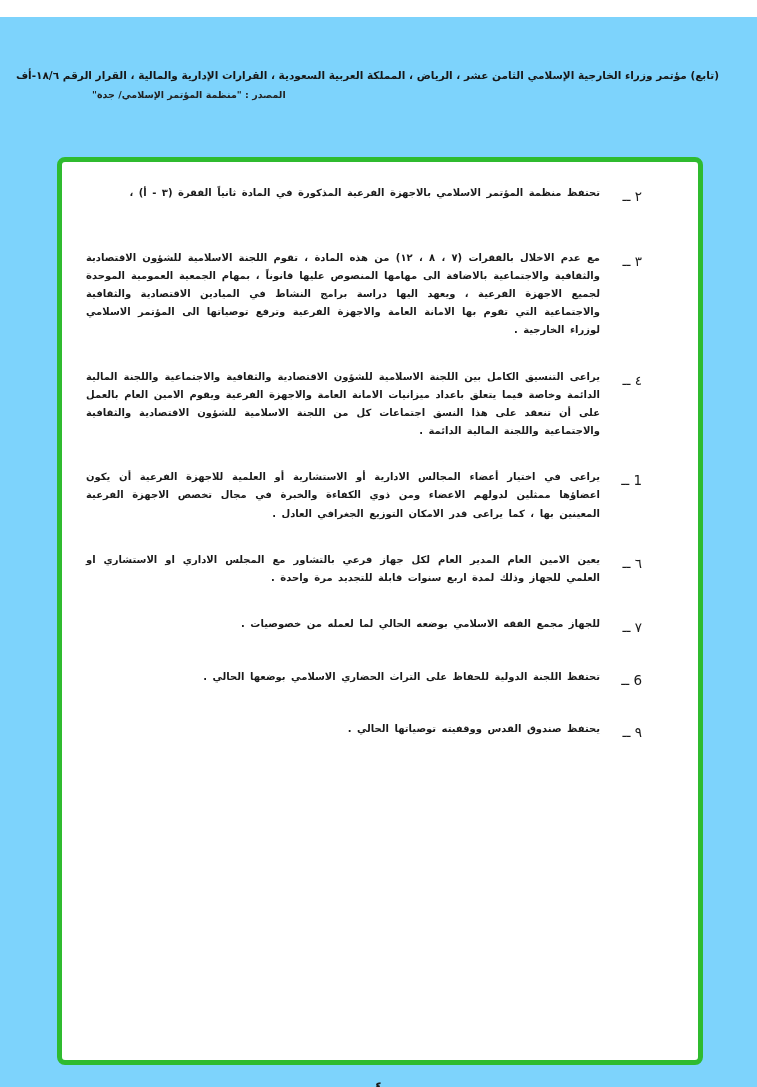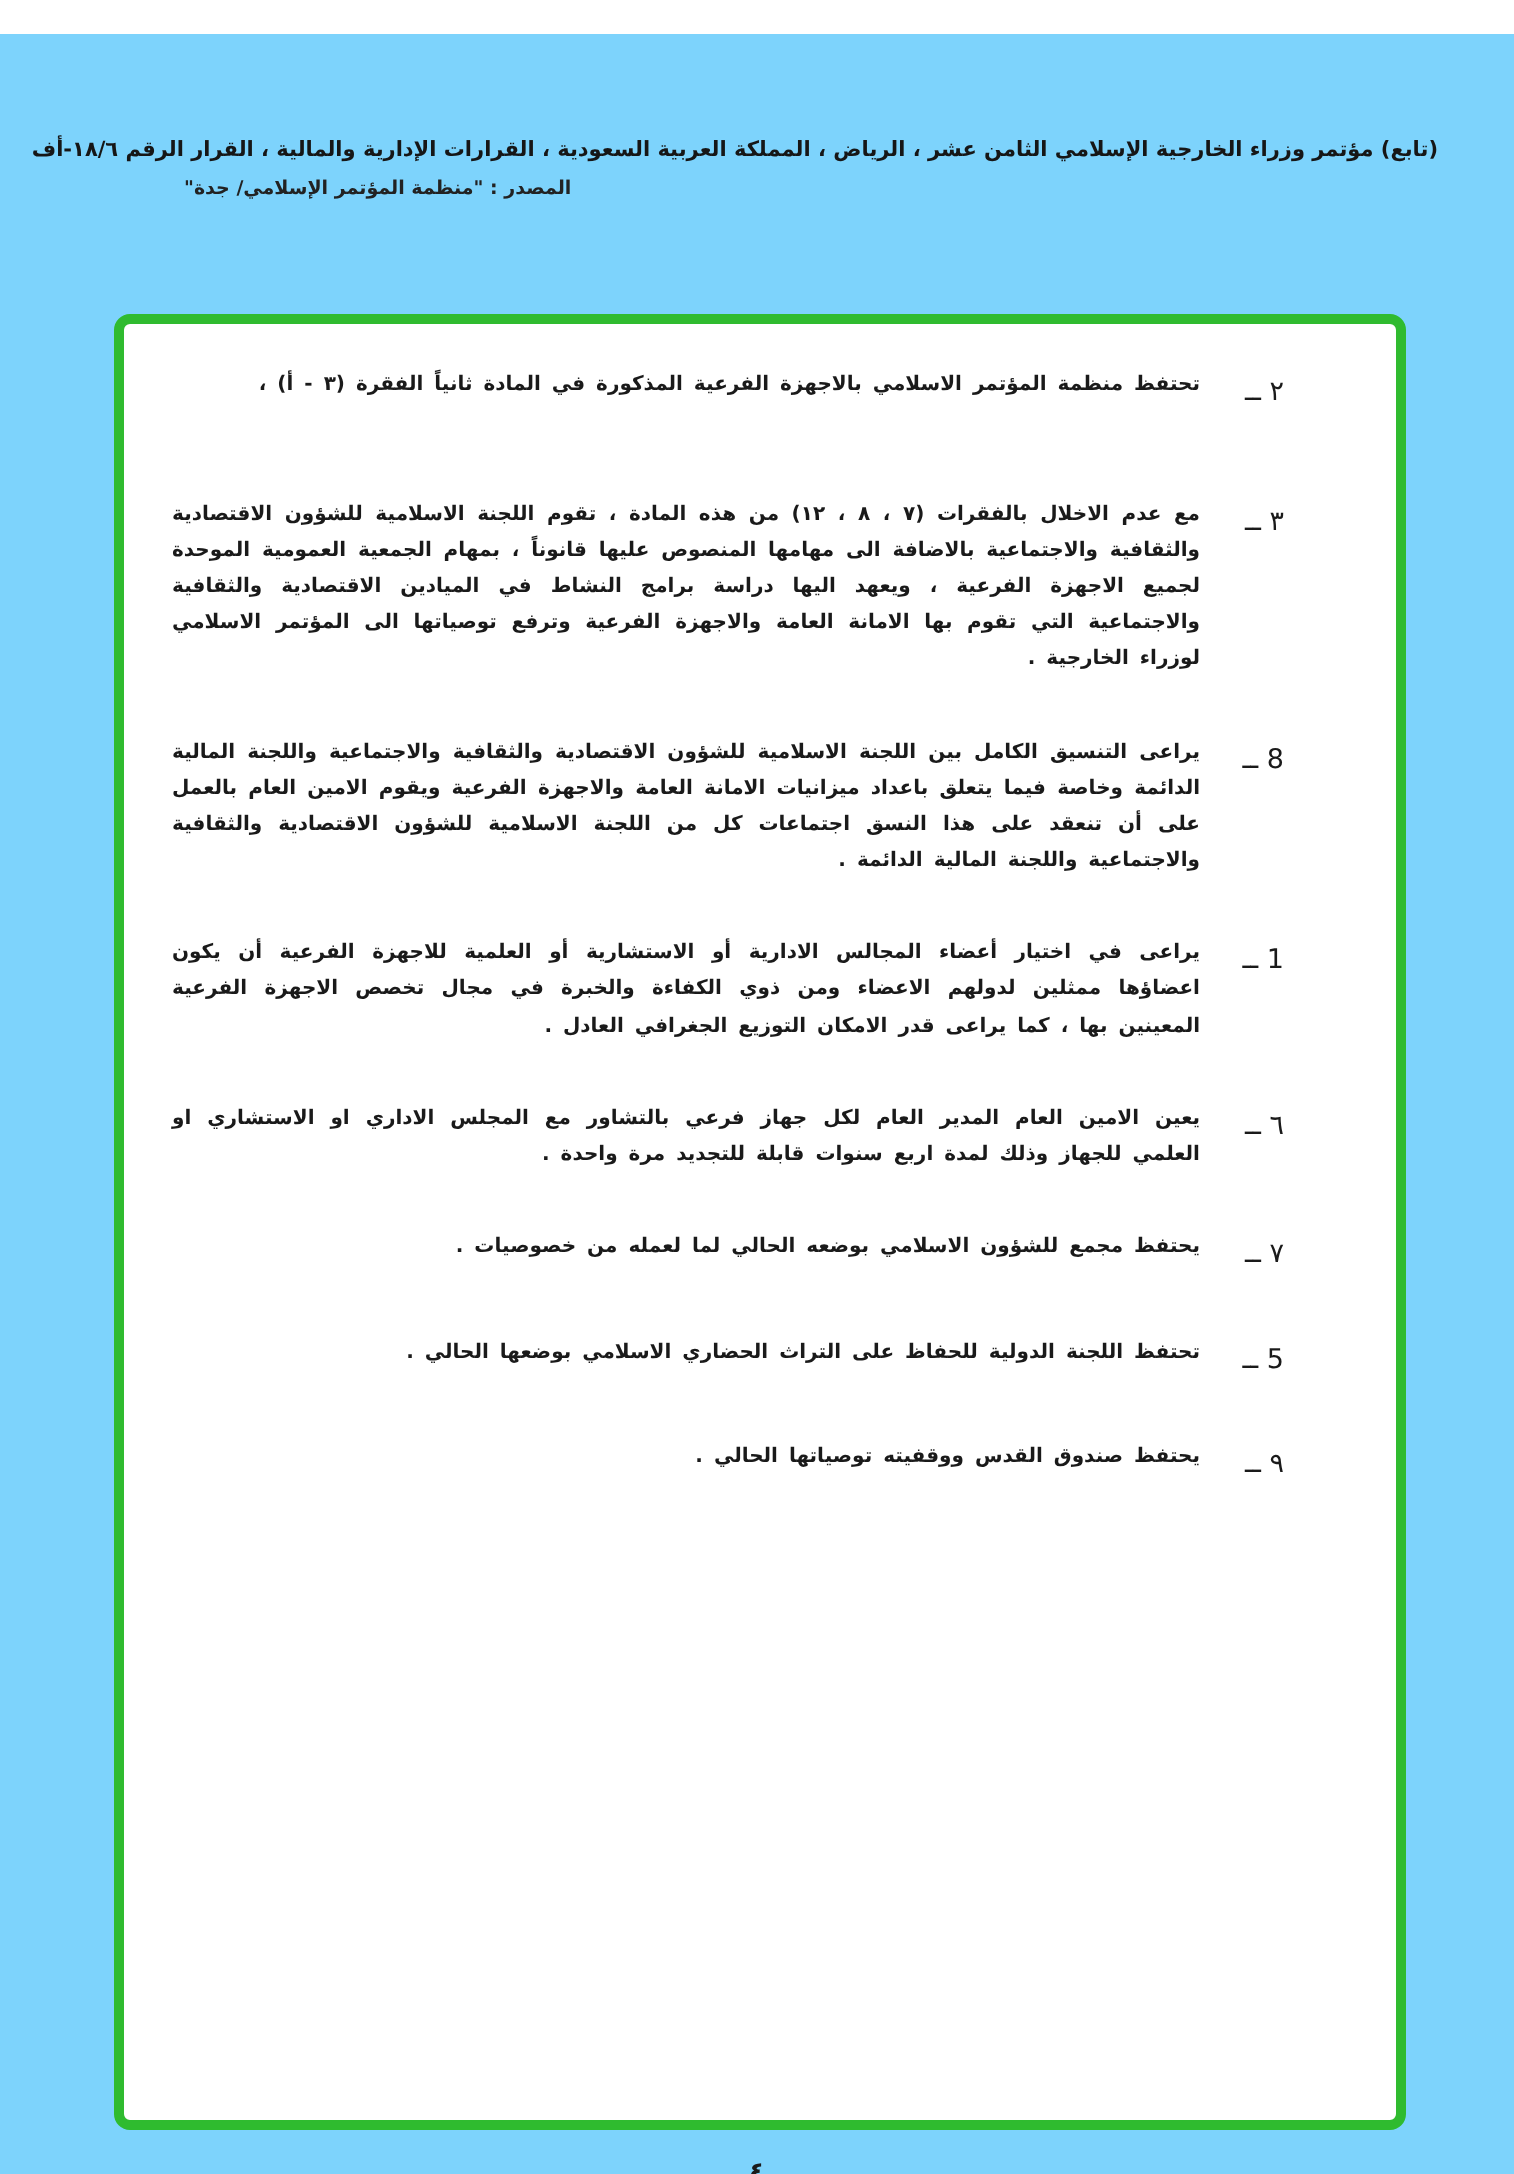--- a/index.html
+++ b/index.html
@@ -106,21 +106,21 @@
     </div>
 
     <div class="item">
       <div class="item-num">٣ ــ</div>
       <div class="item-body">
         <p>مع عدم الاخلال بالفقرات (٧ ، ٨ ، ١٢) من هذه المادة ، تقوم اللجنة الاسلامية للشؤون الاقتصادية والثقافية والاجتماعية بالاضافة الى مهامها المنصوص عليها قانوناً ، بمهام الجمعية العمومية الموحدة لجميع الاجهزة الفرعية ، ويعهد اليها دراسة برامج النشاط في الميادين الاقتصادية والثقافية والاجتماعية التي تقوم بها الامانة العامة والاجهزة الفرعية وترفع توصياتها الى المؤتمر الاسلامي لوزراء الخارجية .</p>
       </div>
     </div>
 
     <div class="item">
-      <div class="item-num">8 ــ</div>
+      <div class="item-num">٤ ــ</div>
       <div class="item-body">
         <p>يراعى التنسيق الكامل بين اللجنة الاسلامية للشؤون الاقتصادية والثقافية والاجتماعية واللجنة المالية الدائمة وخاصة فيما يتعلق باعداد ميزانيات الامانة العامة والاجهزة الفرعية ويقوم الامين العام بالعمل على أن تنعقد على هذا النسق اجتماعات كل من اللجنة الاسلامية للشؤون الاقتصادية والثقافية والاجتماعية واللجنة المالية الدائمة .</p>
       </div>
     </div>
 
     <div class="item">
       <div class="item-num">1 ــ</div>
       <div class="item-body">
         <p>يراعى في اختيار أعضاء المجالس الادارية أو الاستشارية أو العلمية للاجهزة الفرعية أن يكون اعضاؤها ممثلين لدولهم الاعضاء ومن ذوي الكفاءة والخبرة في مجال تخصص الاجهزة الفرعية المعينين بها ، كما يراعى قدر الامكان التوزيع الجغرافي العادل .</p>
       </div>
@@ -129,26 +129,26 @@
     <div class="item">
       <div class="item-num">٦ ــ</div>
       <div class="item-body">
         <p>يعين الامين العام المدير العام لكل جهاز فرعي بالتشاور مع المجلس الاداري او الاستشاري او العلمي للجهاز وذلك لمدة اربع سنوات قابلة للتجديد مرة واحدة .</p>
       </div>
     </div>
 
     <div class="item">
       <div class="item-num">٧ ــ</div>
       <div class="item-body">
-        <p>يحتفظ مجمع للشؤون الاسلامي بوضعه الحالي لما لعمله من خصوصيات .</p>
+        <p>للجهاز مجمع الفقه الاسلامي بوضعه الحالي لما لعمله من خصوصيات .</p>
       </div>
     </div>
 
     <div class="item">
-      <div class="item-num">5 ــ</div>
+      <div class="item-num">6 ــ</div>
       <div class="item-body">
         <p>تحتفظ اللجنة الدولية للحفاظ على التراث الحضاري الاسلامي بوضعها الحالي .</p>
       </div>
     </div>
 
     <div class="item">
       <div class="item-num">٩ ــ</div>
       <div class="item-body">
         <p>يحتفظ صندوق القدس ووقفيته توصياتها الحالي .</p>
       </div>

